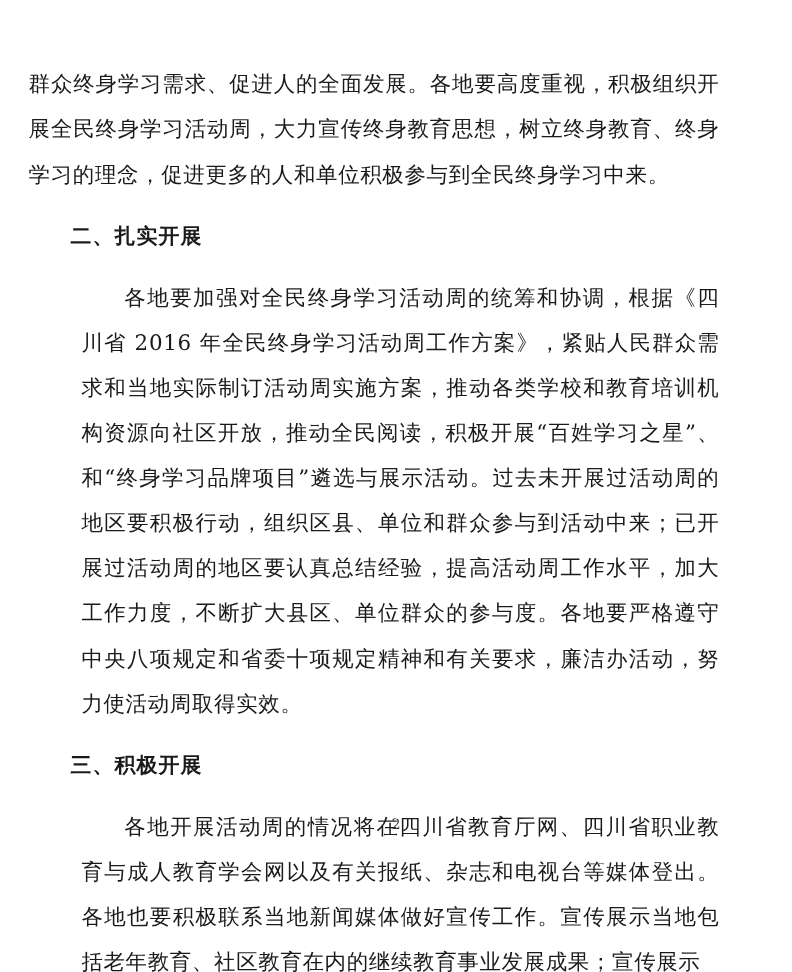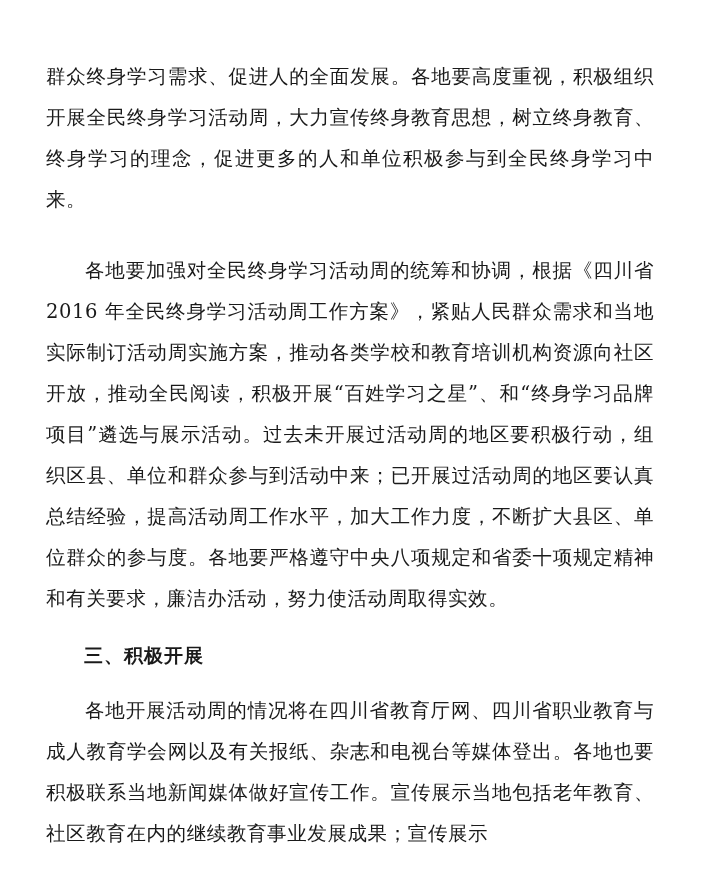--- a/index.html
+++ b/index.html
@@ -13,35 +13,36 @@
     font-family: "DejaVu Serif", "Liberation Serif", serif;
     color: #1a1a1a;
     position: relative;
     overflow: hidden;
   }
   .page {
     position: relative;
     width: 720px;
     height: 780px;
     box-sizing: border-box;
-    padding: 56px 66px 30px 46px;
+    padding: 56px 66px 30px 26px;
   }
   .doc-body {
     font-size: 19.5px;
     line-height: 41px;
     text-align: justify;
     text-justify: inter-ideograph;
     letter-spacing: 0.6px;
   }
   .para {
     margin: 0;
     text-indent: 0;
   }
   .para.indent2 {
     text-indent: 2em;
+    margin-left: 48px;
   }
   .heading {
     margin: 0;
     text-indent: 2em;
     font-weight: bold;
     font-family: "DejaVu Sans", "Liberation Sans", sans-serif;
     font-size: 19px;
     letter-spacing: 1px;
   }
   .spacer-sm { height: 14px; }
@@ -60,20 +61,21 @@
 </head>
 <body>
 
 <div class="page">
   <div class="doc-body">
 
     <p class="para">群众终身学习需求、促进人的全面发展。各地要高度重视，积极组织开展全民终身学习活动周，大力宣传终身教育思想，树立终身教育、终身学习的理念，促进更多的人和单位积极参与到全民终身学习中来。</p>
 
     <div class="spacer-md"></div>
 
+    <p class="heading">二、扎实开展</p>
 
     <div class="spacer-sm"></div>
 
     <p class="para indent2">各地要加强对全民终身学习活动周的统筹和协调，根据《四川省 2016 年全民终身学习活动周工作方案》，紧贴人民群众需求和当地实际制订活动周实施方案，推动各类学校和教育培训机构资源向社区开放，推动全民阅读，积极开展“百姓学习之星”、和“终身学习品牌项目”遴选与展示活动。过去未开展过活动周的地区要积极行动，组织区县、单位和群众参与到活动中来；已开展过活动周的地区要认真总结经验，提高活动周工作水平，加大工作力度，不断扩大县区、单位群众的参与度。各地要严格遵守中央八项规定和省委十项规定精神和有关要求，廉洁办活动，努力使活动周取得实效。</p>
 
     <div class="spacer-md"></div>
 
     <p class="heading">三、积极开展</p>
 
     <div class="spacer-sm"></div>

